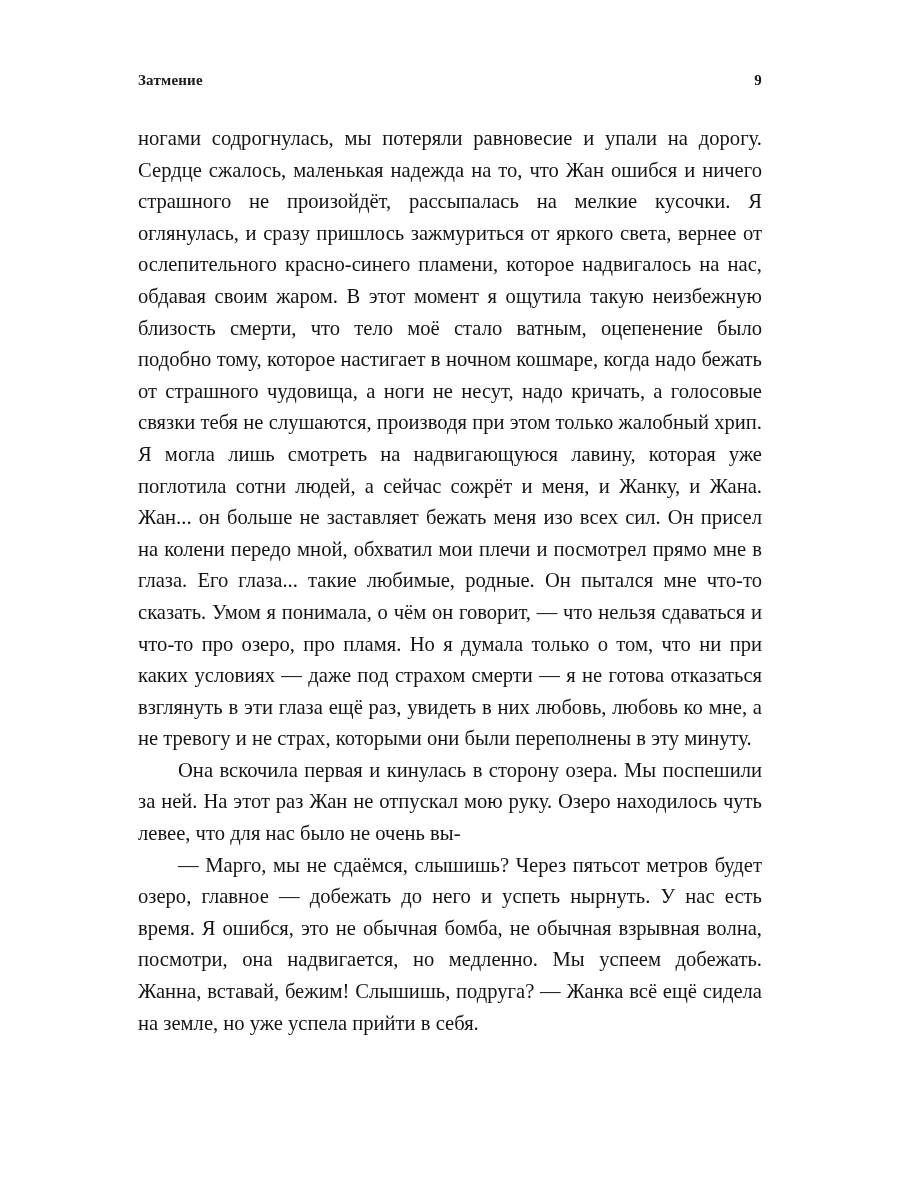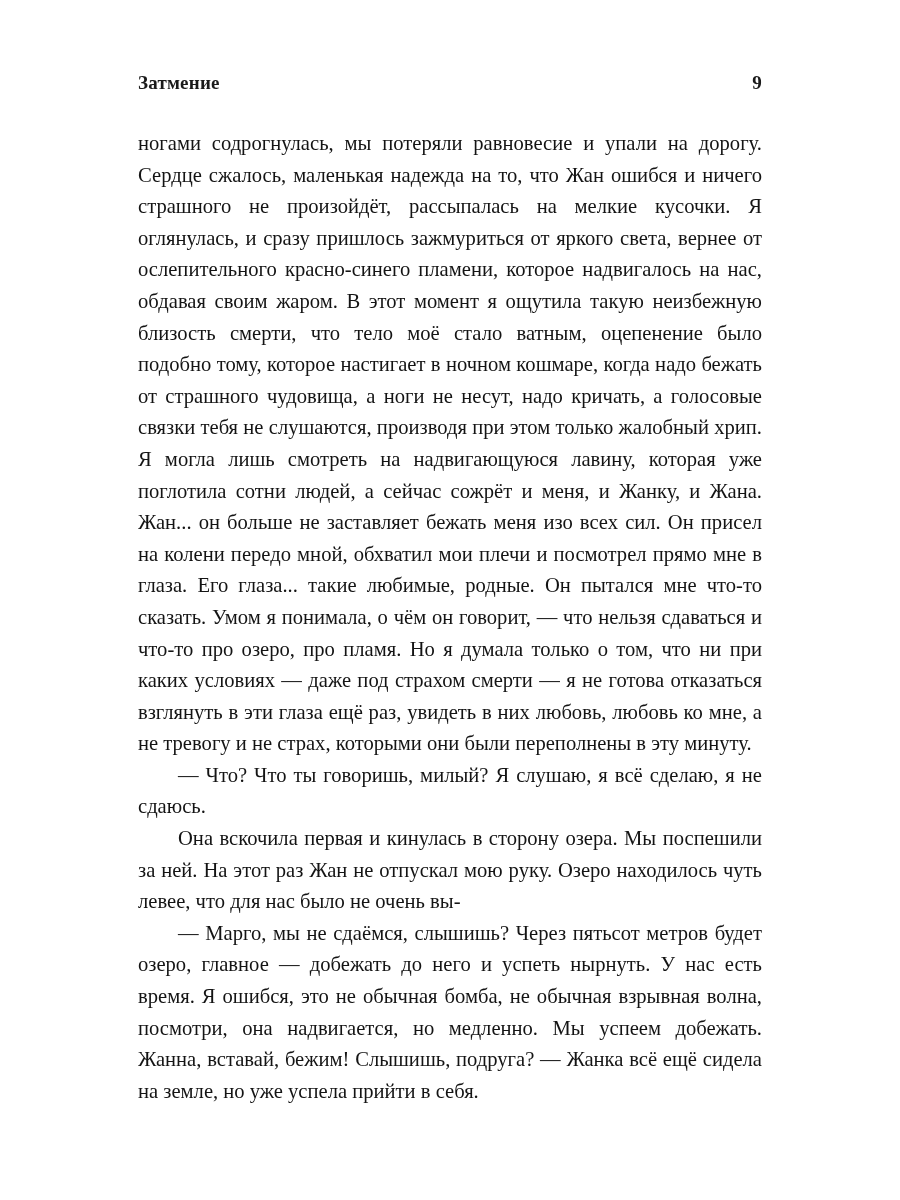--- a/index.html
+++ b/index.html
@@ -19,21 +19,21 @@
     height: 1200px;
     box-sizing: border-box;
     padding: 72px 138px 60px 138px;
     background: #ffffff;
   }
   .running-head {
     display: flex;
     align-items: baseline;
     justify-content: space-between;
     font-family: "Liberation Serif", serif;
-    font-size: 19px;
+    font-size: 15px;
     font-weight: bold;
     letter-spacing: 0.2px;
     color: #1a1a1a;
     margin-bottom: 34px;
   }
   .running-head .book-title {
     font-weight: bold;
   }
   .running-head .page-number {
     font-weight: bold;
@@ -68,18 +68,17 @@
 
 <div class="page">
 
   <div class="running-head">
     <span class="book-title">Затмение</span>
     <span class="page-number">9</span>
   </div>
 
   <div class="body-text clip">
     <p>ногами содрогнулась, мы потеряли равновесие и упали на дорогу. Сердце сжалось, маленькая надежда на то, что Жан ошибся и ничего страшного не произойдёт, рассыпалась на мелкие кусочки. Я оглянулась, и сразу пришлось зажмуриться от яркого света, вернее от ослепительного красно-синего пламени, которое надвигалось на нас, обдавая своим жаром. В этот момент я ощутила такую неизбежную близость смерти, что тело моё стало ватным, оцепенение было подобно тому, которое настигает в ночном кошмаре, когда надо бежать от страшного чудовища, а ноги не несут, надо кричать, а голосовые связки тебя не слушаются, производя при этом только жалобный хрип. Я могла лишь смотреть на надвигающуюся лавину, которая уже поглотила сотни людей, а сейчас сожрёт и меня, и Жанку, и Жана. Жан... он больше не заставляет бежать меня изо всех сил. Он присел на колени передо мной, обхватил мои плечи и посмотрел прямо мне в глаза. Его глаза... такие любимые, родные. Он пытался мне что-то сказать. Умом я понимала, о чём он говорит, — что нельзя сдаваться и что-то про озеро, про пламя. Но я думала только о том, что ни при каких условиях — даже под страхом смерти — я не готова отказаться взглянуть в эти глаза ещё раз, увидеть в них любовь, любовь ко мне, а не тревогу и не страх, которыми они были переполнены в эту минуту.</p>
-    <p class="indent">— Что? Что ты говоришь, милый? Я слушаю, я всё сделаю, я не сдаюсь.</p>
     <p class="indent cut-bottom">Она вскочила первая и кинулась в сторону озера. Мы поспешили за ней. На этот раз Жан не отпускал мою руку. Озеро находилось чуть левее, что для нас было не очень вы-</p>
     <p class="indent">— Марго, мы не сдаёмся, слышишь? Через пятьсот метров будет озеро, главное — добежать до него и успеть нырнуть. У нас есть время. Я ошибся, это не обычная бомба, не обычная взрывная волна, посмотри, она надвигается, но медленно. Мы успеем добежать. Жанна, вставай, бежим! Слышишь, подруга? — Жанка всё ещё сидела на земле, но уже успела прийти в себя.</p>
   </div>
 
 </div>
 
 </body></html>

